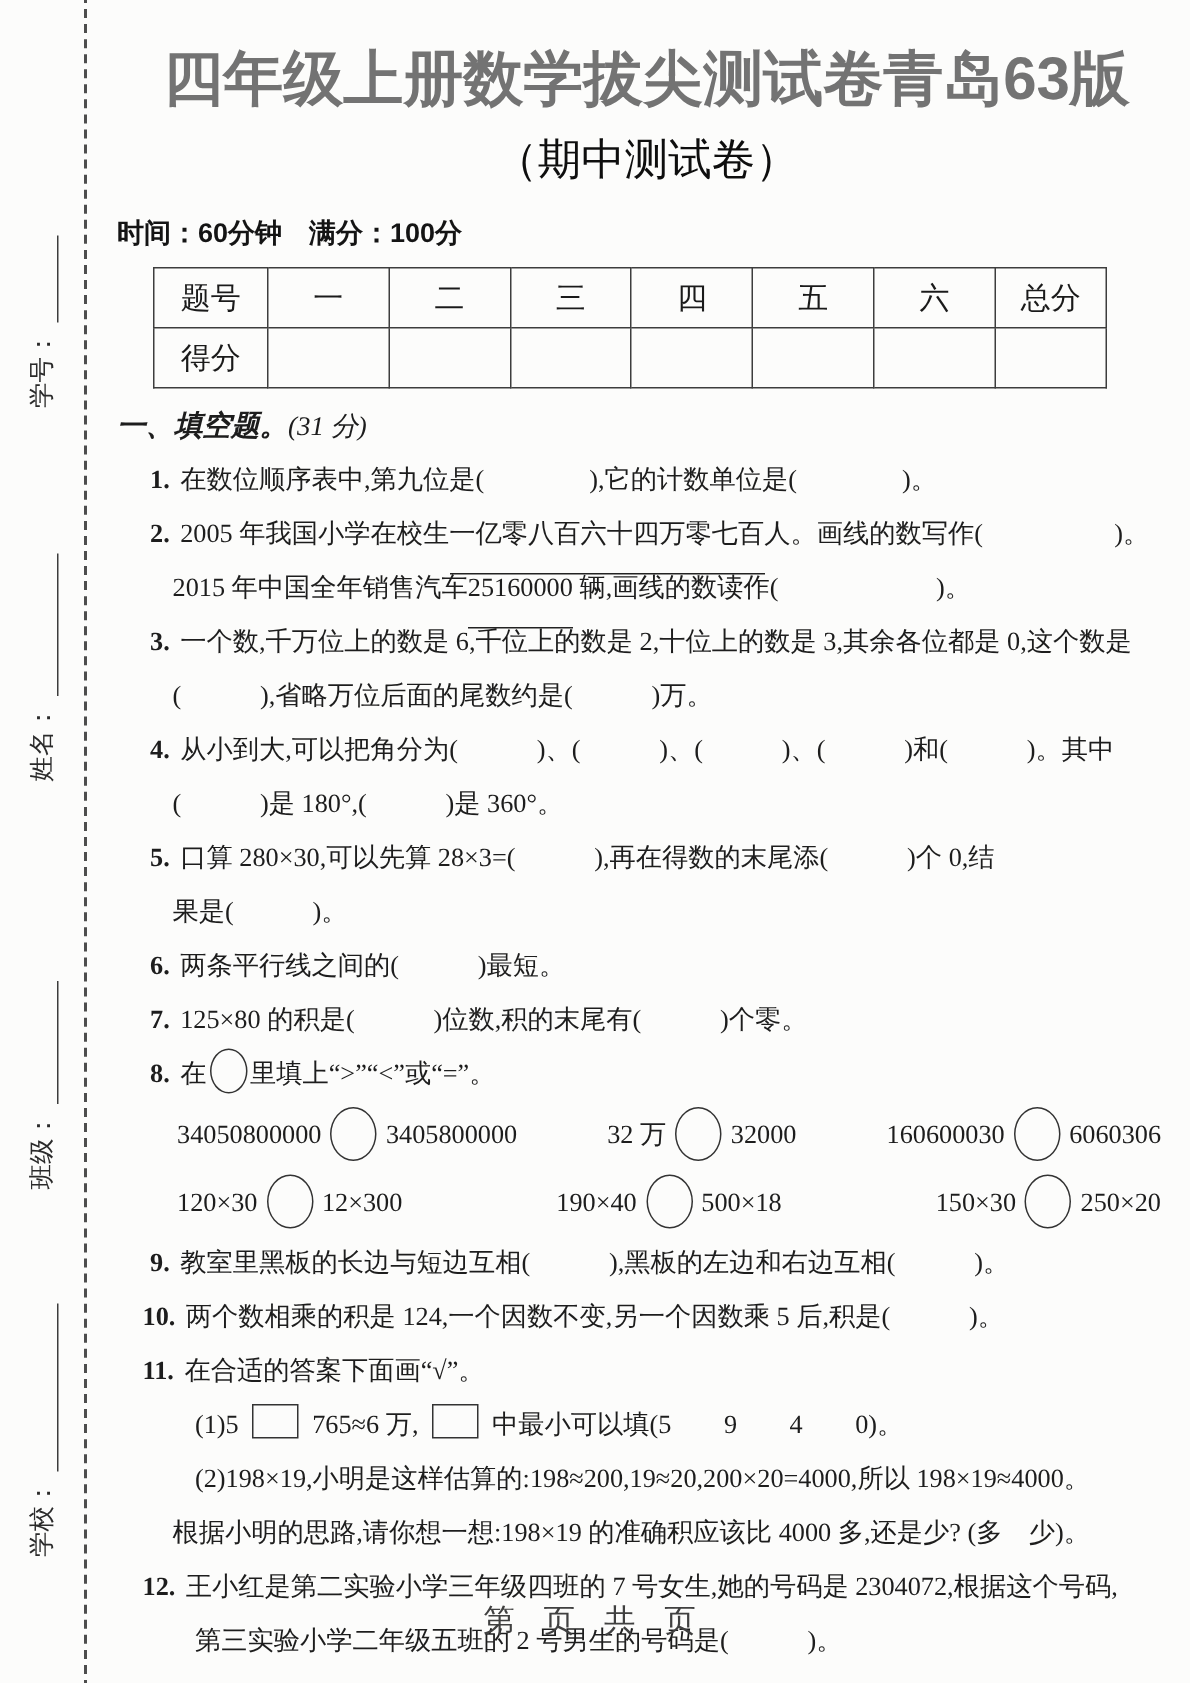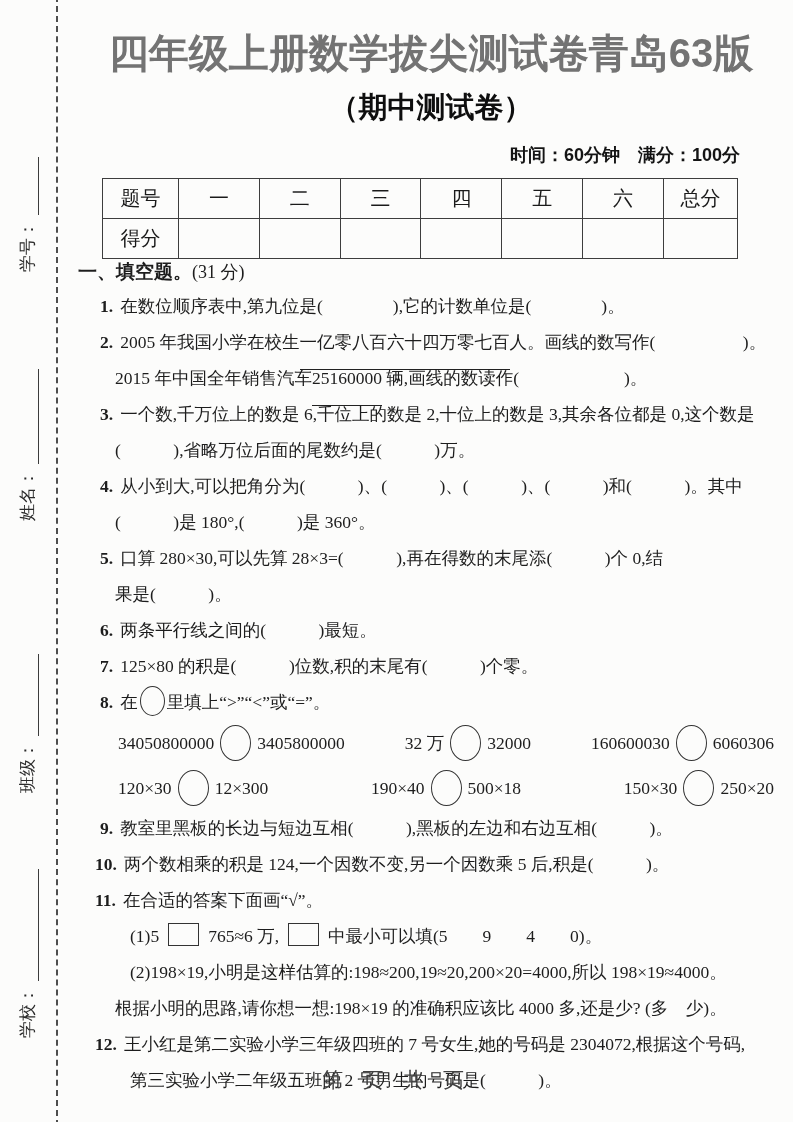--- a/index.html
+++ b/index.html
@@ -28,39 +28,39 @@
   }
   
   .main { position:absolute; left:78px; top:0; width:706px; }
   .title {
     font-family:"Liberation Sans","DejaVu Sans",sans-serif;
     font-weight:900; font-size:40px; line-height:50px;
     text-align:center; margin-top:28px; color:#737373;
   }
   .subtitle {
     font-family:"Liberation Sans","DejaVu Sans",sans-serif;
-    font-weight:700; font-size:29px; line-height:38px;
+    font-weight:400; font-size:29px; line-height:38px;
     text-align:center; margin-top:10px; color:#0e0e0e;
   }
   .meta {
     font-family:"Liberation Sans","DejaVu Sans",sans-serif;
     font-weight:700; font-size:18px; line-height:26px;
-    text-align:right; margin-top:16px; padding-right:44px; color:#141414;
+    margin-top:16px; padding-right:44px; color:#141414;
   }
   .score-table {
     border-collapse:collapse; margin-left:24px; margin-top:10px;
     width:636px; table-layout:fixed;
   }
   .score-table td {
     border:1.7px solid #3d3d3d; height:40px; text-align:center;
     font-size:20px; color:#1a1a1a; background:transparent;
   }
   .score-table td.c0 { width:76px; }
   .score-table td.c7 { width:74px; }
-  .sec-head { font-size:19px; line-height:26px; white-space:nowrap; }
+  .sec-head { margin-top:12px; font-size:19px; line-height:26px; white-space:nowrap;font-style:italic; }
   .sec-title { font-weight:bold; }
   .sec-score { font-weight:normal; font-size:18px; }
   
   .questions { margin-top:3px; font-size:17.5px; line-height:36px; }
   .qline { padding-left:37px; white-space:nowrap; }
   .qline.first  { padding-left:22px; }
   .qline.first2 { padding-left:17px; }   
   .qline.sub    { padding-left:52px; }
   .qnum { font-weight:bold; padding-right:7px; }
   .ul { border-bottom:1.6px solid #222; padding-bottom:17px; }

